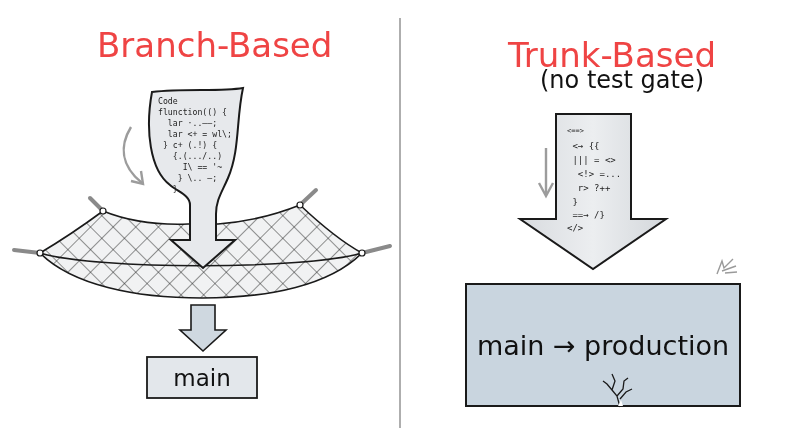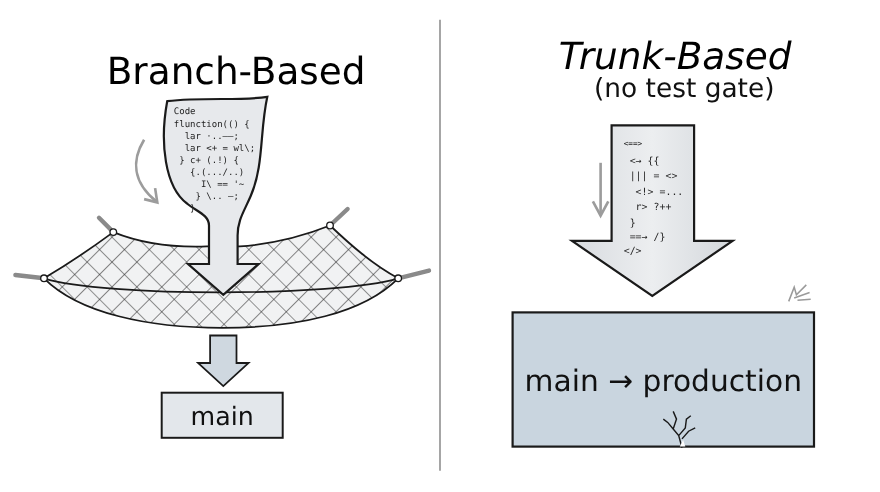--- a/index.html
+++ b/index.html
@@ -1,28 +1,28 @@
 <!DOCTYPE html>
 <html><head>
 <meta charset="utf-8">
 <style>
   html, body { margin: 0; padding: 0; background: #ffffff; }
   body { width: 800px; height: 447px; position: relative; overflow: hidden;
          font-family: "DejaVu Sans", sans-serif; color: #111; }
-  .title { position: absolute; font-size: 34px; letter-spacing: 0px; color: #000000; white-space: nowrap; margin-top: 20px; }
+  .title { position: absolute; font-size: 34px; letter-spacing: 0px; color: #ef4444; white-space: nowrap; }
   .subtitle { position: absolute; font-size: 24px; color: #111; white-space: nowrap; }
   svg.art { position: absolute; left: 0; top: 0; }
   .code { font-family: "DejaVu Sans Mono", monospace; fill: #222; }
   .boxlabel { font-family: "DejaVu Sans", sans-serif; fill: #111; }
 </style>
 </head>
 <body>
 
 <div class="title" style="left:97px; top:25px;">Branch-Based</div>
-<div class="title" style="left:508px; top:12px;font-style:italic;">Trunk-Based</div>
+<div class="title" style="left:508px; top:35px;">Trunk-Based</div>
 <div class="subtitle" style="left:540px; top:66px;">(no test gate)</div>
 
 <svg class="art" width="800" height="447" viewBox="0 0 800 447">
   <defs>
     <pattern id="netpat" width="16" height="16" patternUnits="userSpaceOnUse" patternTransform="rotate(45)">
       <rect width="16" height="16" fill="#f1f2f3"></rect>
       <path d="M0 0 L0 16 M0 0 L16 0" stroke="#2a2a2a" stroke-width="1"></path>
     </pattern>
     <linearGradient id="arrowgrad" x1="0" y1="0" x2="1" y2="0">
       <stop offset="0" stop-color="#d8dbdf"></stop>

